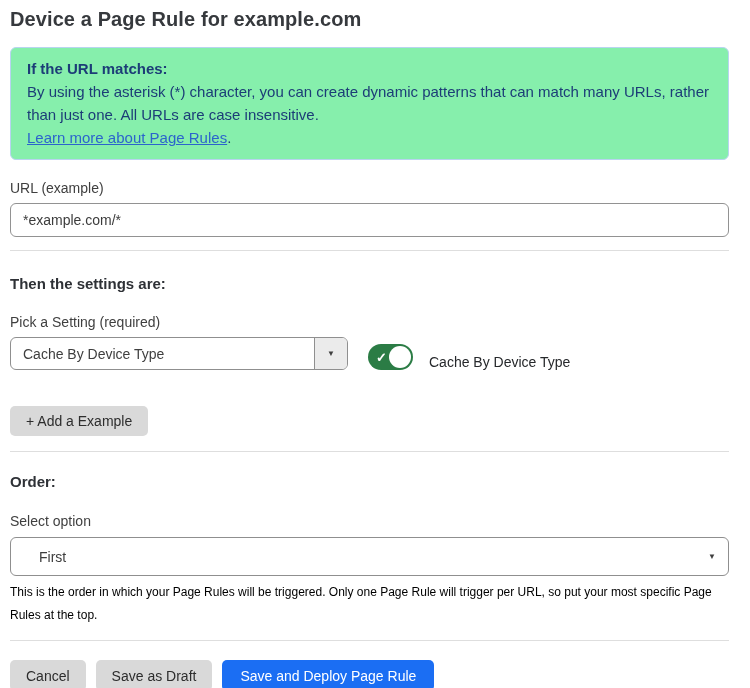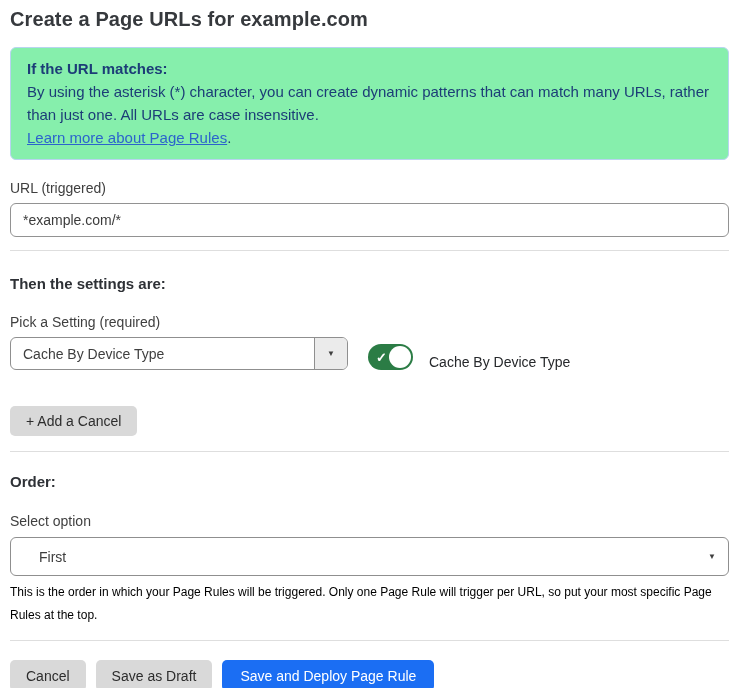--- a/index.html
+++ b/index.html
@@ -209,29 +209,29 @@
     align-items: center;
     gap: 10px;
     margin-top: 19px;
   }
 </style>
 </head>
 <body>
 
 <div class="container">
 
-  <h1 class="page-title">Create a Page URLs for example.com</h1>
+  <h1 class="page-title">Device a Page Rule for example.com</h1>
 
   <div class="info-box">
     <div class="info-heading">If the URL matches:</div>
     <div class="info-body">By using the asterisk (*) character, you can create dynamic patterns that can match many URLs, rather than just one. All URLs are case insensitive.</div>
     <div><a class="info-link">Learn more about Page Rules</a><span>.</span></div>
   </div>
 
-  <div class="field-label">URL (triggered)</div>
+  <div class="field-label">URL (example)</div>
   <input type="text" class="text-input" value="*example.com/*" style="">
 
   <hr class="divider">
 
   <h2 class="section-heading">Then the settings are:</h2>
 
   <div class="field-label picker-label">Pick a Setting (required)</div>
 
   <div class="setting-row">
     <div class="dropdown">
@@ -240,21 +240,21 @@
         <span class="caret">▼</span>
       </div>
     </div>
     <div class="toggle">
       <span class="toggle-check">✓</span>
       <span class="toggle-knob"></span>
     </div>
     <div class="toggle-label">Cache By Device Type</div>
   </div>
 
-  <button class="btn btn-gray add-setting-btn">+ Add a Cancel</button>
+  <button class="btn btn-gray add-setting-btn">+ Add a Example</button>
 
   <hr class="divider" style="margin-top:15px;">
 
   <h2 class="section-heading order">Order:</h2>
 
   <div class="field-label" style="margin-top:23px;">Select option</div>
 
   <div class="select-wrap">
     <div class="select-box">
       <span>First</span>

